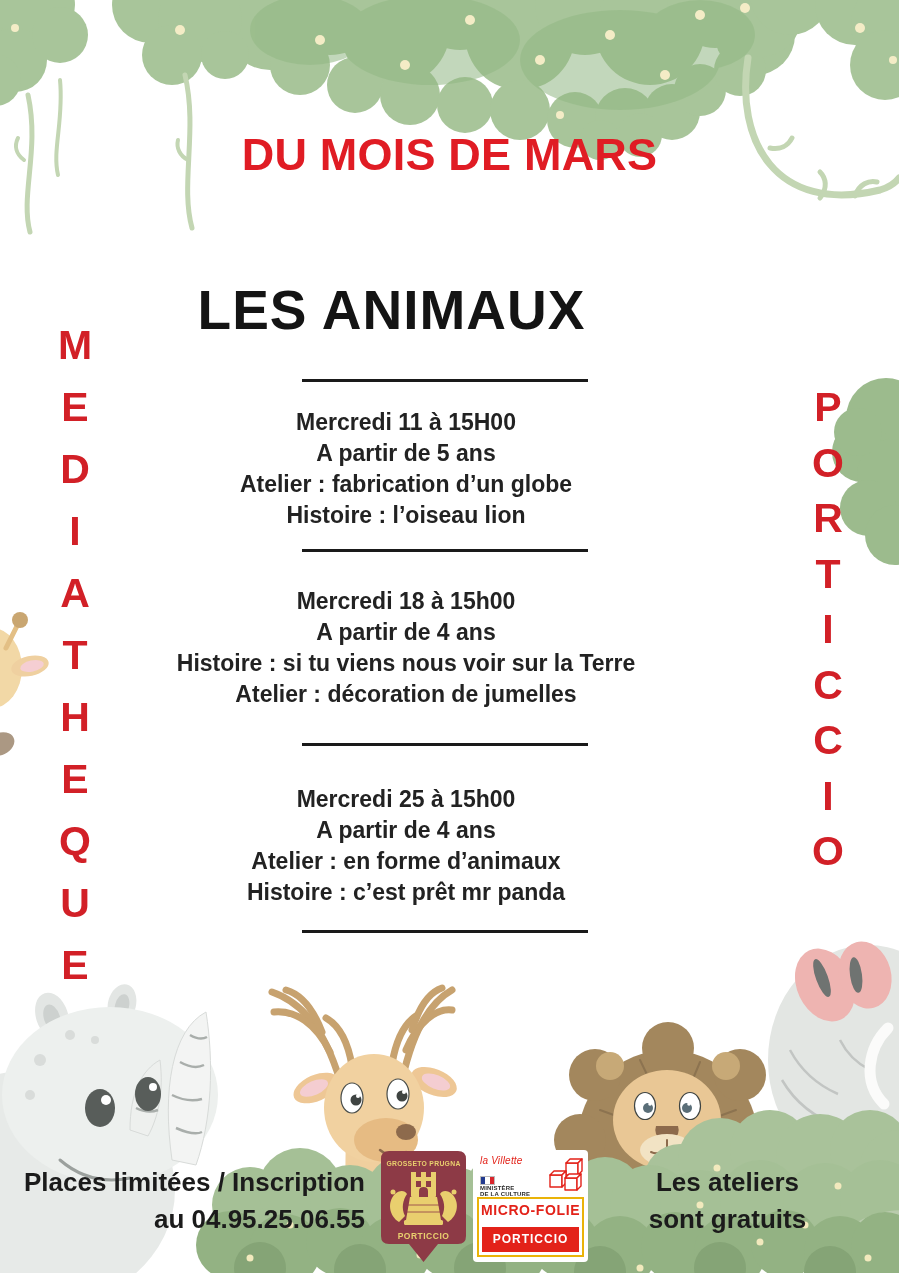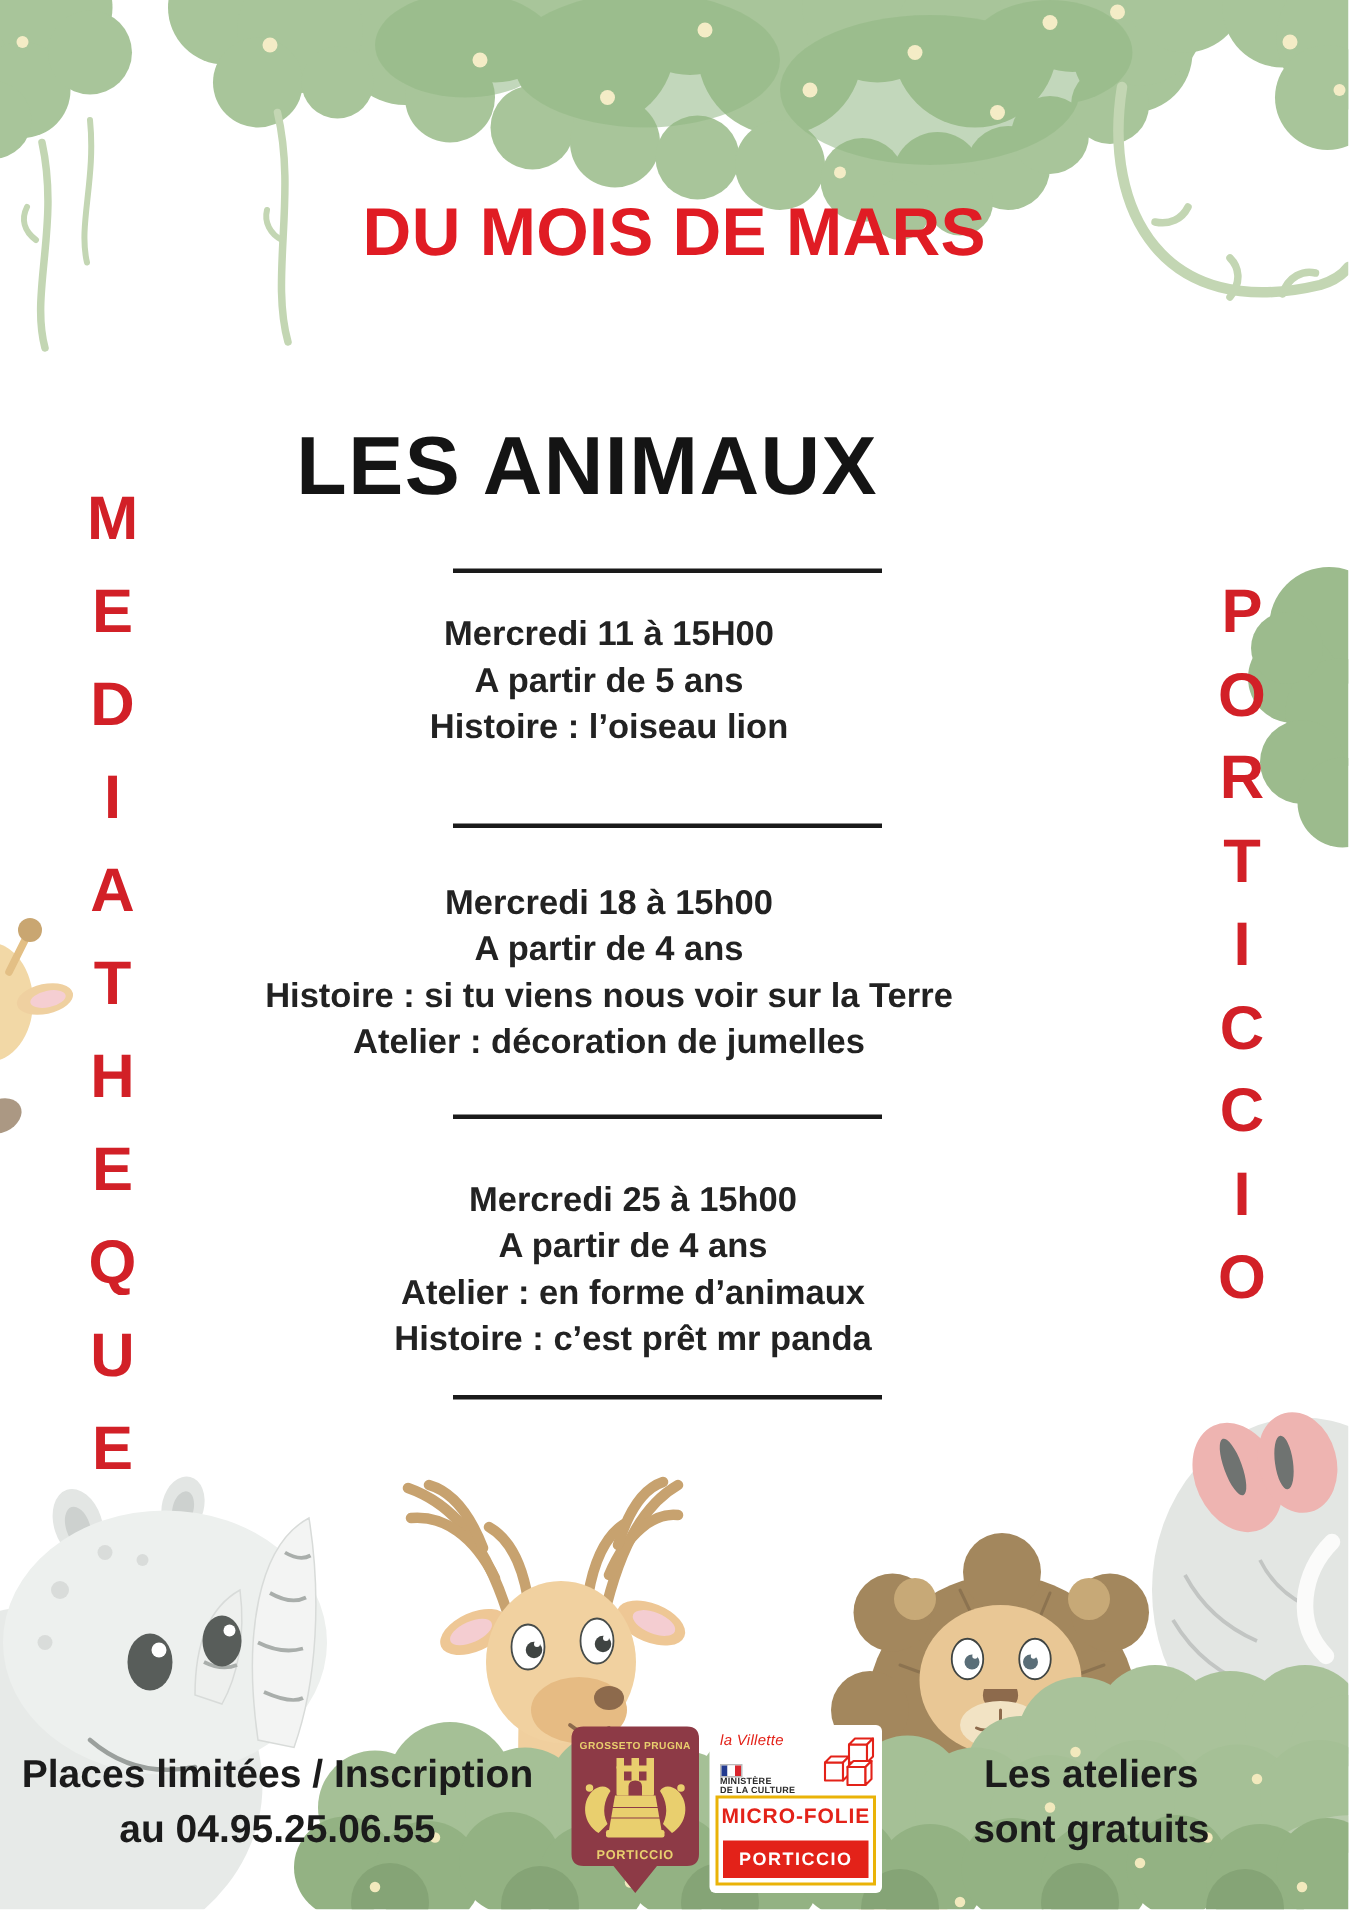--- a/index.html
+++ b/index.html
@@ -13,21 +13,21 @@
   .sep{position:absolute;left:302px;width:286px;height:3px;background:#1a1a1a;}
   .event{position:absolute;left:0;width:812px;text-align:center;color:#222222;
          font-size:23px;font-weight:bold;line-height:31px;}
   .vword{position:absolute;display:flex;flex-direction:column;align-items:center;
          color:#d22027;font-weight:bold;font-size:41px;width:60px;}
   .vword span{display:block;text-align:center;}
   .vword.left span{height:62px;line-height:62px;}
   .vword.right span{height:55.5px;line-height:55.5px;}
   .footer-text{position:absolute;top:1164px;text-align:center;color:#1b1b1b;
                font-size:26px;font-weight:bold;line-height:37px;}
-  .footer-left{left:5px;width:360px;}
+  .footer-left{left:5px;width:360px;text-align:right;}
   .footer-right{left:550px;width:355px;}
   .crest{position:absolute;left:379px;top:1150px;width:89px;height:113px;}
   .mf-card{position:absolute;left:473px;top:1150px;width:115px;height:112px;background:#ffffff;
            border-radius:4px;}
   .mf-villette{position:absolute;top:5px;left:7px;color:#e32219;font-size:10px;font-weight:normal;
                font-style:italic;letter-spacing:.2px;}
   .mf-cubes{position:absolute;top:3px;right:4px;width:40px;height:40px;}
   .mf-flag{position:absolute;top:26px;left:7px;width:13px;height:7px;display:flex;border:.5px solid #bbb;}
   .mf-flag i{flex:1;display:block;}
   .mf-flag .b{background:#223a8f;} .mf-flag .w{background:#ffffff;} .mf-flag .r{background:#d9252c;}
@@ -348,31 +348,32 @@
     <span>C</span>
     <span>C</span>
     <span>I</span>
     <span>O</span>
   </div>
 
   <div class="sep" style="top:379px;"></div>
   <div class="event" style="top:407px;">
     <div>Mercredi 11 à 15H00</div>
     <div>A partir de 5 ans</div>
+    <div>Atelier : fabrication d’un globe</div>
     <div>Histoire : l’oiseau lion</div>
   </div>
   <div class="sep" style="top:549px;"></div>
   <div class="event" style="top:586px;">
     <div>Mercredi 18 à 15h00</div>
     <div>A partir de 4 ans</div>
     <div>Histoire : si tu viens nous voir sur la Terre</div>
     <div>Atelier : décoration de jumelles</div>
   </div>
   <div class="sep" style="top:743px;"></div>
-  <div class="event" style="top:784px;padding-left:16px;">
+  <div class="event" style="top:784px;">
     <div>Mercredi 25 à 15h00</div>
     <div>A partir de 4 ans</div>
     <div>Atelier : en forme d’animaux</div>
     <div>Histoire : c’est prêt mr panda</div>
   </div>
   <div class="sep" style="top:930px;"></div>
 
   <div class="footer-text footer-left">
     <div>Places limitées / Inscription</div>
     <div>au 04.95.25.06.55</div>

